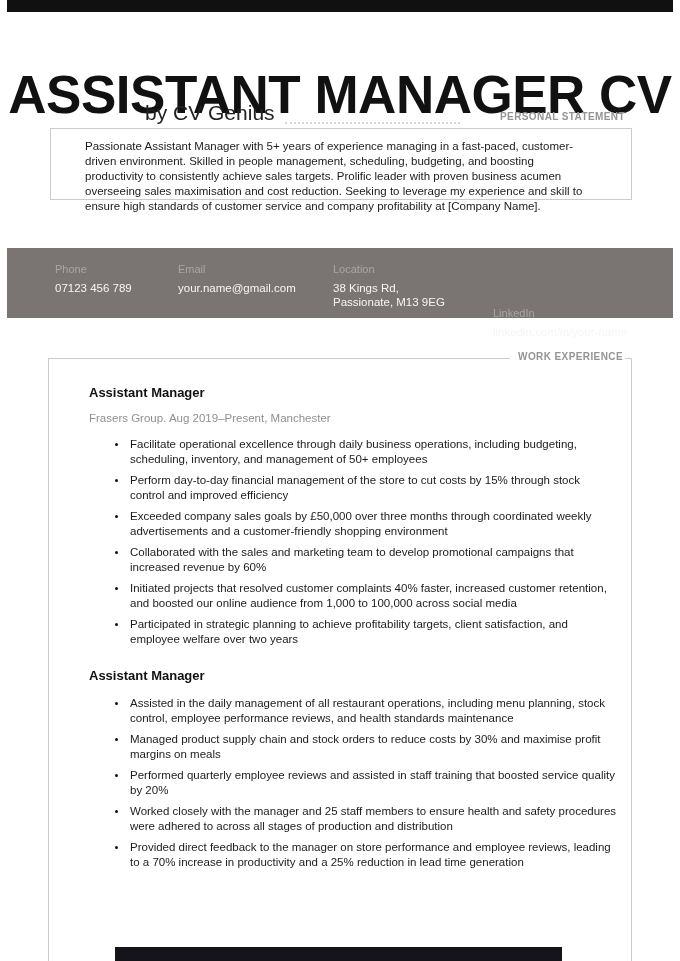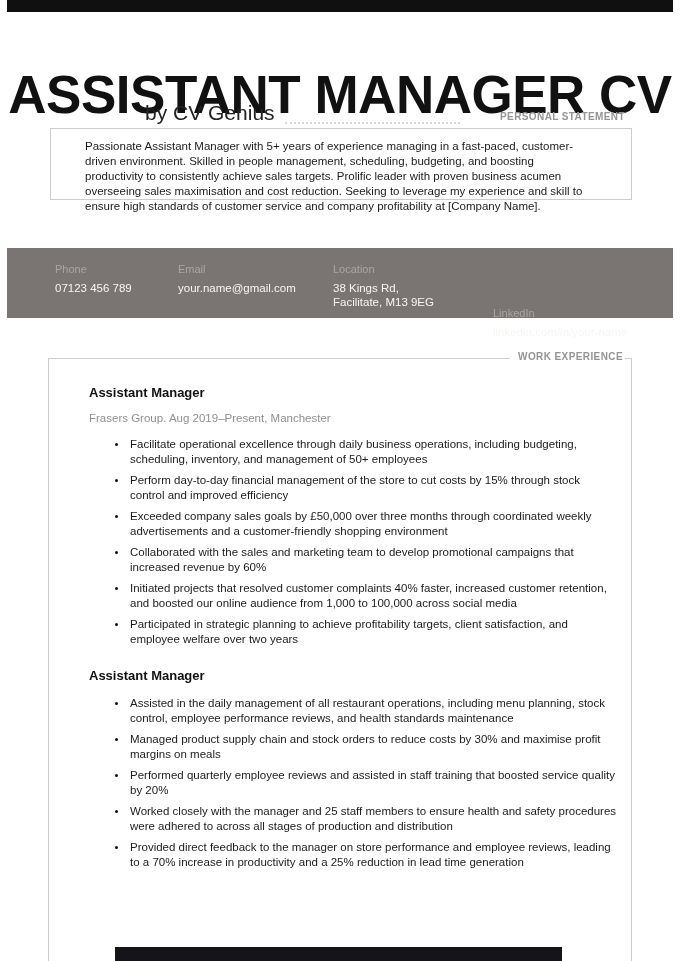--- a/index.html
+++ b/index.html
@@ -119,21 +119,21 @@
     <div class="contact-value">07123 456 789</div>
   </div>
   <div class="contact-col c1">
     <div class="contact-label">Email</div>
     <div class="contact-value">your.name@gmail.com</div>
   </div>
   <div class="contact-col c2">
     <div class="contact-label">Location</div>
     <div class="contact-value">
       <div>38 Kings Rd,</div>
-      <div>Facilitate, M13 9EG</div>
+      <div>Passionate, M13 9EG</div>
     </div>
   </div>
   <div class="contact-col c3">
     <div class="contact-label">LinkedIn</div>
     <div class="contact-value">linkedin.com/in/your-name</div>
   </div>
 </div>
 
 <div class="section-label we-label">WORK EXPERIENCE</div>
 

